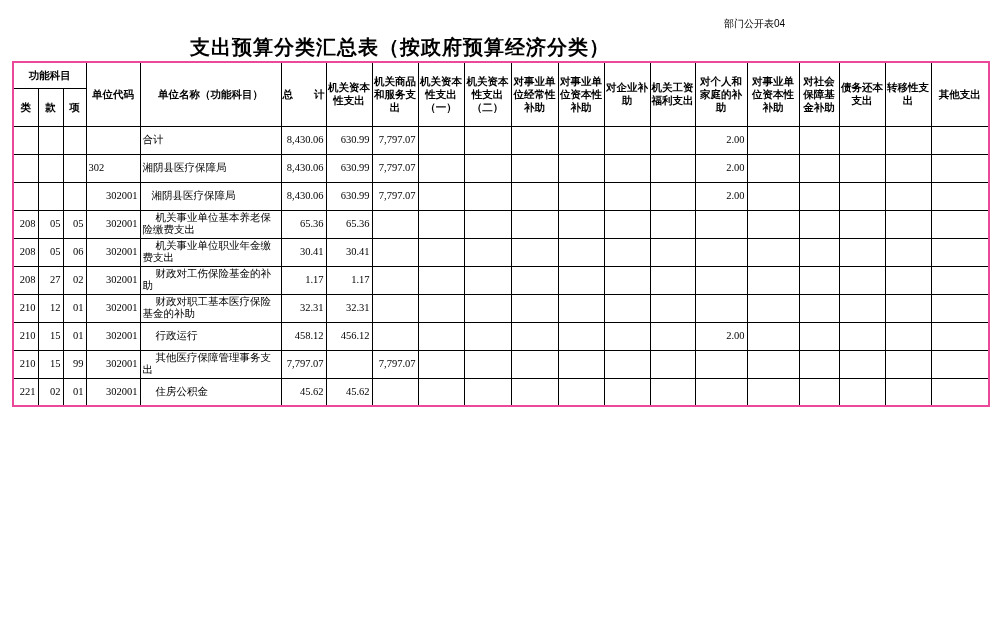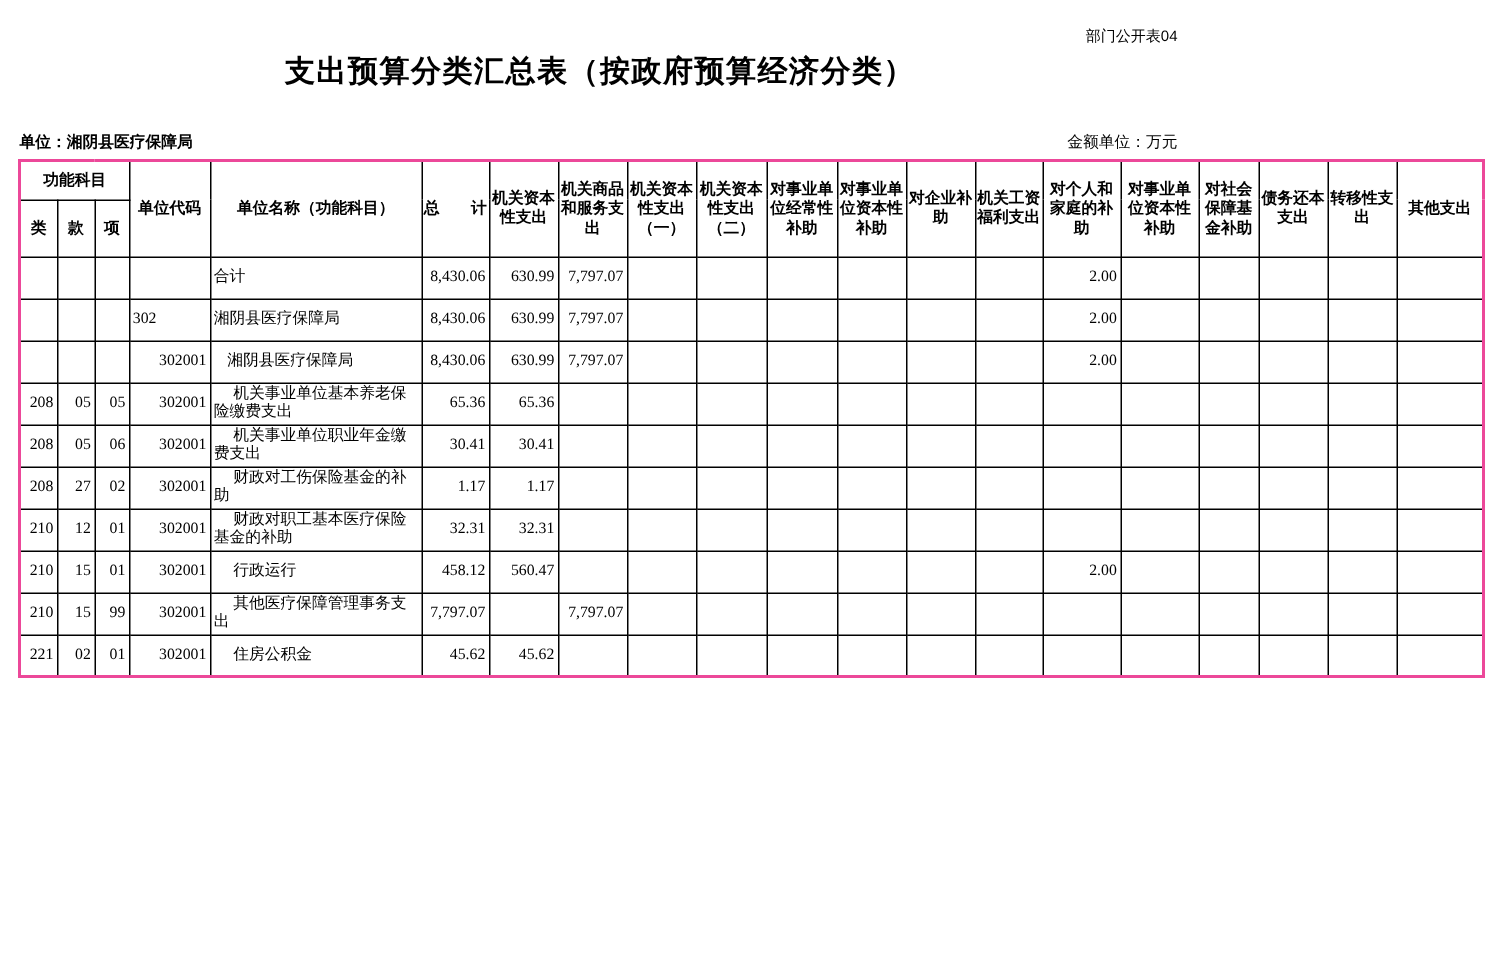--- a/index.html
+++ b/index.html
@@ -62,24 +62,20 @@
   .name-cell.lv1 { padding-left: 11px; }
   .name-cell.lv2 { text-indent: 13px; }
   .num-cell { text-align: right; padding-right: 3px; }
 </style>
 </head>
 <body>
 
 <div class="sheet">
   <div class="doc-ref">部门公开表04</div>
   <h1 class="title">支出预算分类汇总表（按政府预算经济分类）</h1>
-  <div class="meta-row">
-    <span class="unit-label">单位：湘阴县医疗保障局</span>
-    <span class="amount-unit-label">金额单位：万元</span>
-  </div>
   <table class="budget">
     <colgroup>
       <col style="width:25px">
         <col style="width:25px">
         <col style="width:23px">
       <col style="width:54px">
         <col style="width:141px">
         <col style="width:45px">
       <col style="width:46px">
         <col style="width:46px">
@@ -278,21 +274,21 @@
           <td class="num-cell"></td>
           <td class="num-cell"></td>
         </tr>
         <tr>
           <td class="code-cell">210</td>
           <td class="code-cell">15</td>
           <td class="code-cell">01</td>
           <td class="code-cell">302001</td>
           <td class="name-cell lv2">行政运行</td>
           <td class="num-cell">458.12</td>
-          <td class="num-cell">560.47</td>
+          <td class="num-cell">456.12</td>
           <td class="num-cell"></td>
           <td class="num-cell"></td>
           <td class="num-cell"></td>
           <td class="num-cell"></td>
           <td class="num-cell"></td>
           <td class="num-cell"></td>
           <td class="num-cell"></td>
           <td class="num-cell">2.00</td>
           <td class="num-cell"></td>
           <td class="num-cell"></td>

